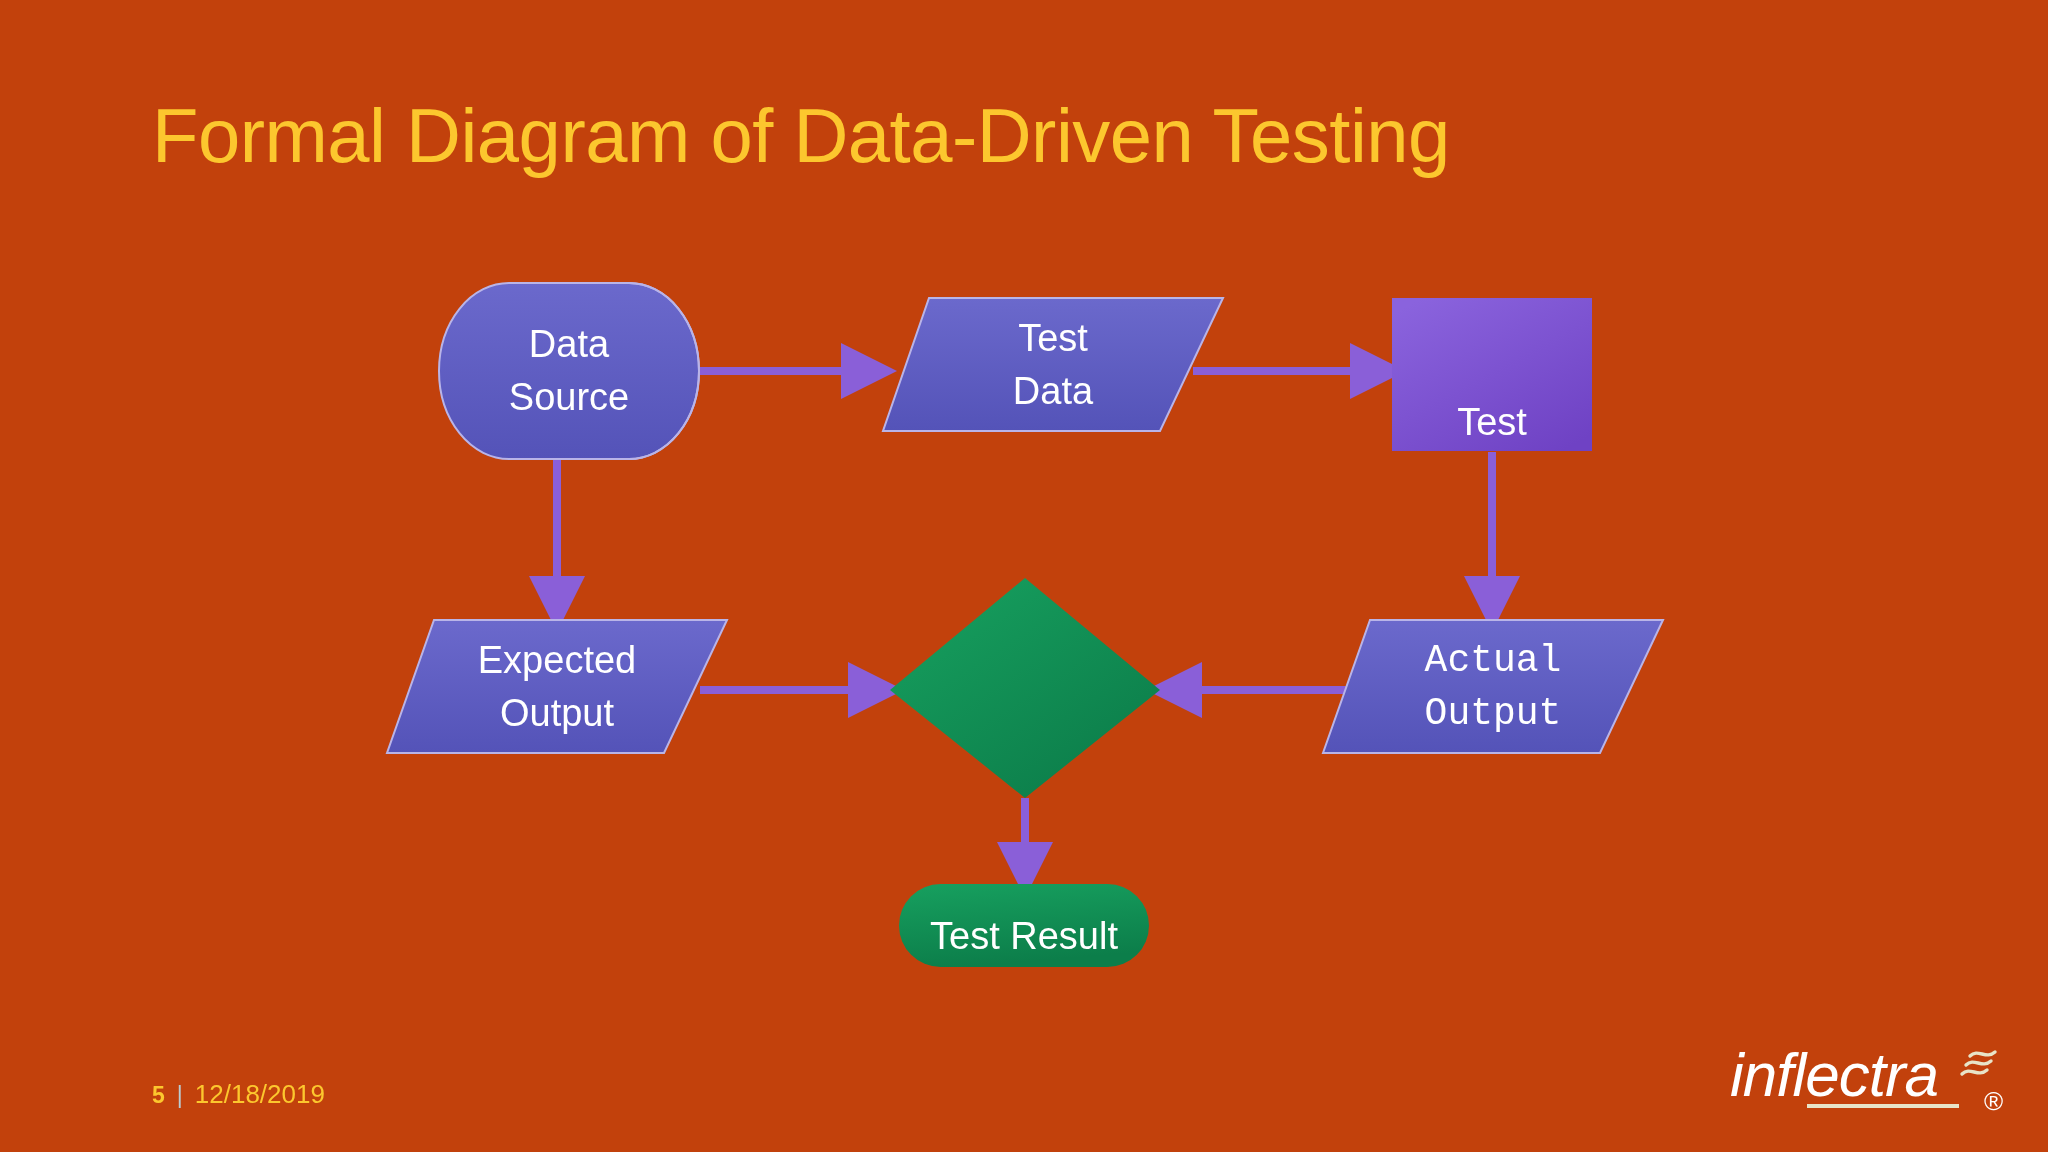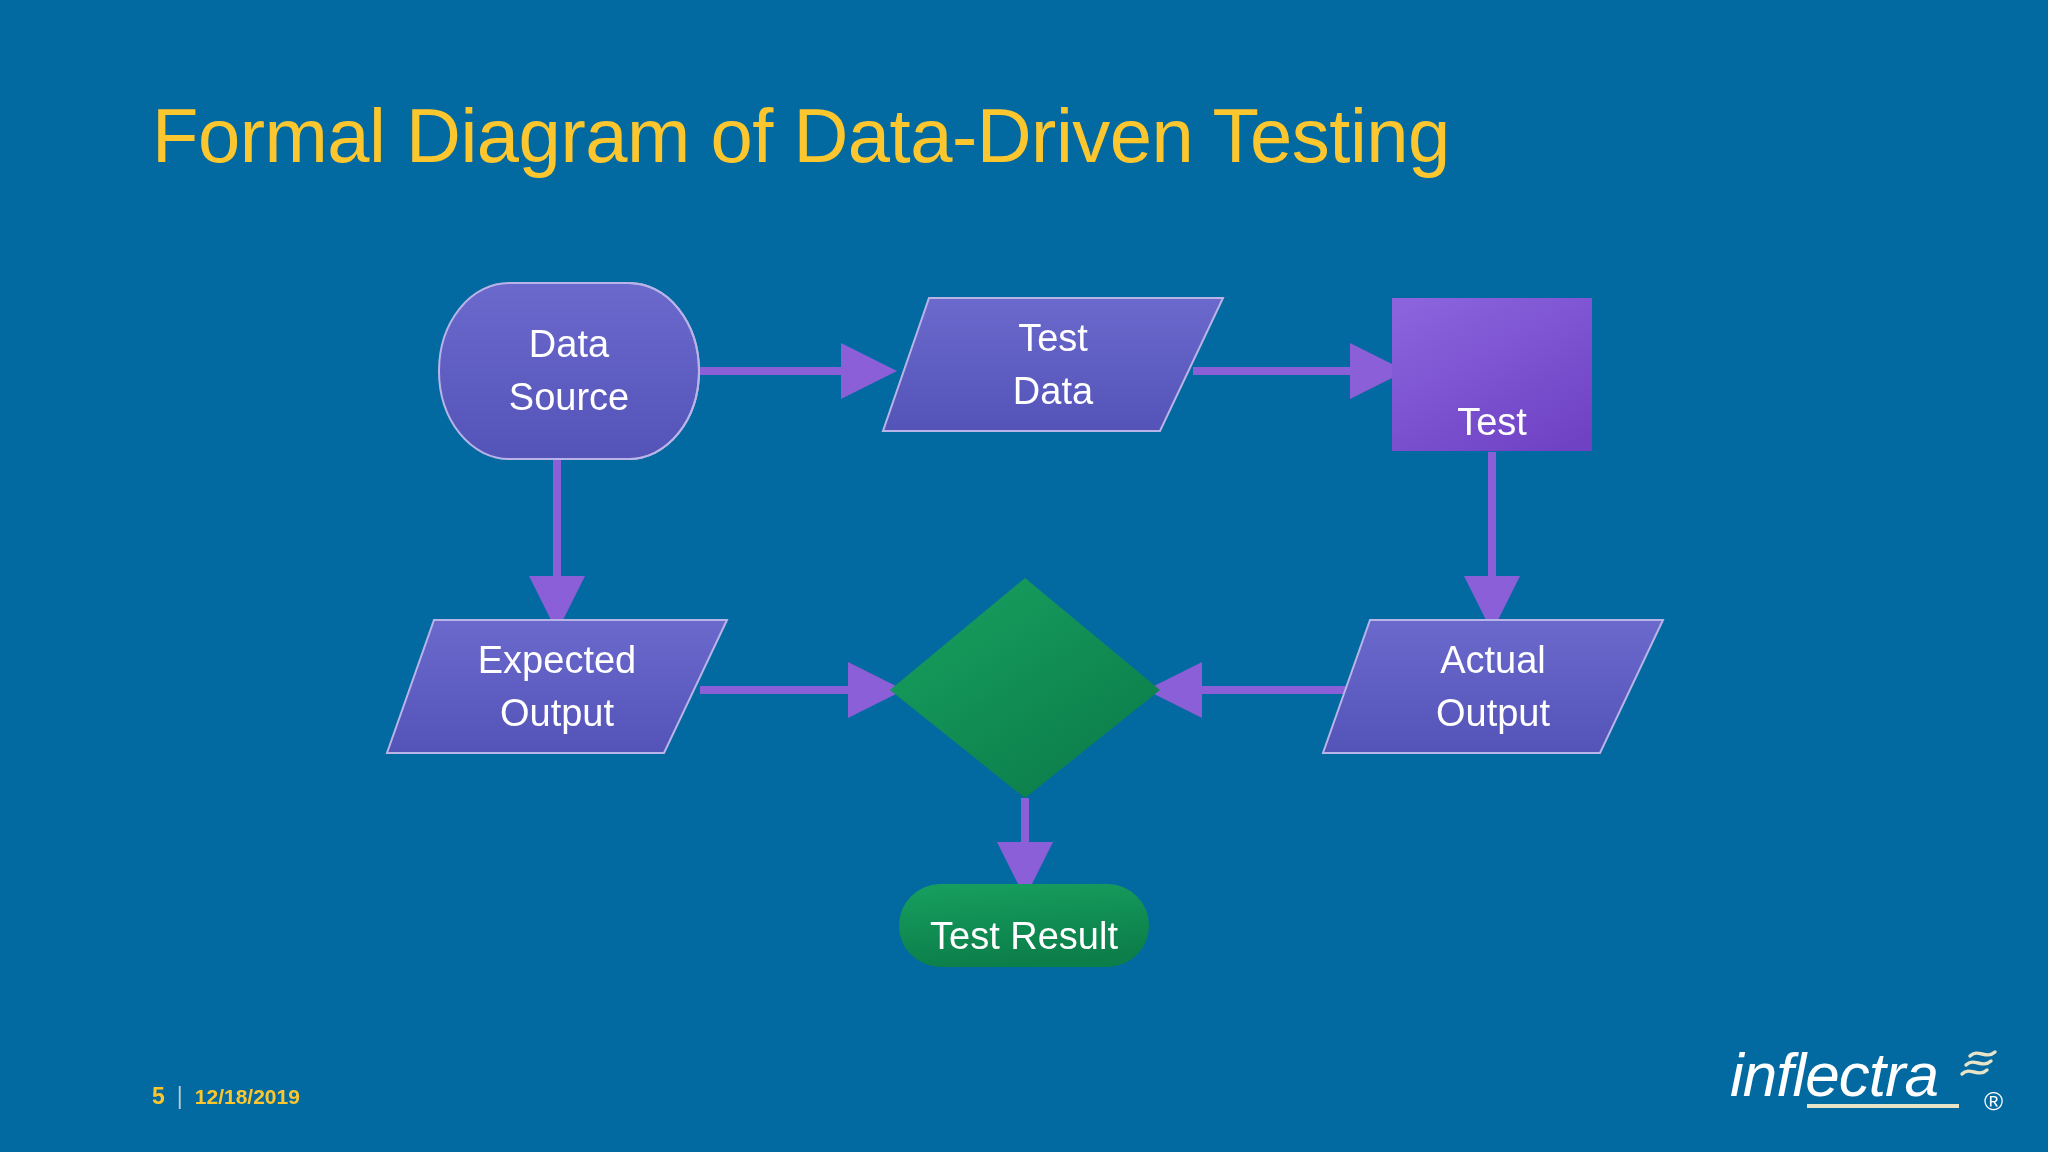--- a/index.html
+++ b/index.html
@@ -74,43 +74,43 @@
     font-size: 23px;
     font-weight: 600;
   }
   #footer .divider {
     color: #b9cbd2;
     font-size: 23px;
     margin: 0 12px;
   }
   #footer .date {
     color: #fcc72e;
-    font-size: 21px;
-    font-weight: 700;
+    font-size: 26px;
+    font-weight: 400;
   }
   #footer .copyright {
     color: #c3d2d8;
     font-size: 22px;
     margin-left: 32px;
     letter-spacing: 0.3px;
   }
 
   
   #logo {
     position: absolute;
     right: 36px;
     bottom: 26px;
     width: 300px;
     height: 100px;
   }
 </style>
 </head>
 <body>
 
-<div id="slide" style="background: #0369a1;">
+<div id="slide" style="background: #c2410c;">
 
   <div id="slide-title" style="color: rgb(252, 199, 46);">Formal Diagram of Data-Driven Testing</div>
 
   <svg id="diagram" viewBox="0 0 2048 1152">
     <defs>
       <linearGradient id="gradBlue" x1="0" y1="0" x2="0" y2="1">
         <stop offset="0%" stop-color="#6b69cc"></stop>
         <stop offset="100%" stop-color="#5453b8"></stop>
       </linearGradient>
       <linearGradient id="gradPurple" x1="0.15" y1="0" x2="0.85" y2="1">
@@ -185,21 +185,21 @@
 
   <div class="node-label" style="left:883px; top:298px; width:340px; height:133px;">Test
 Data</div>
 
   <div class="node-label" style="left:1392px; top:298px; width:200px; height:153px;margin-top:48px;">Test</div>
 
   <div class="node-label" style="left:387px; top:620px; width:340px; height:133px;">Expected
 Output</div>
 
 
-  <div class="node-label" style="left:1323px; top:620px; width:340px; height:133px;">Actual
+  <div class="node-label" style="left:1323px; top:620px; width:340px; height:133px;font-family:Liberation Mono, monospace;">Actual
 Output</div>
 
   <div class="node-label" style="left:899px; top:884px; width:250px; height:104px;">Test Result</div>
 
   <div id="footer">
     <span class="pagenum">5</span>
     <span class="divider">|</span>
     <span class="date">12/18/2019</span>
   </div>
 

